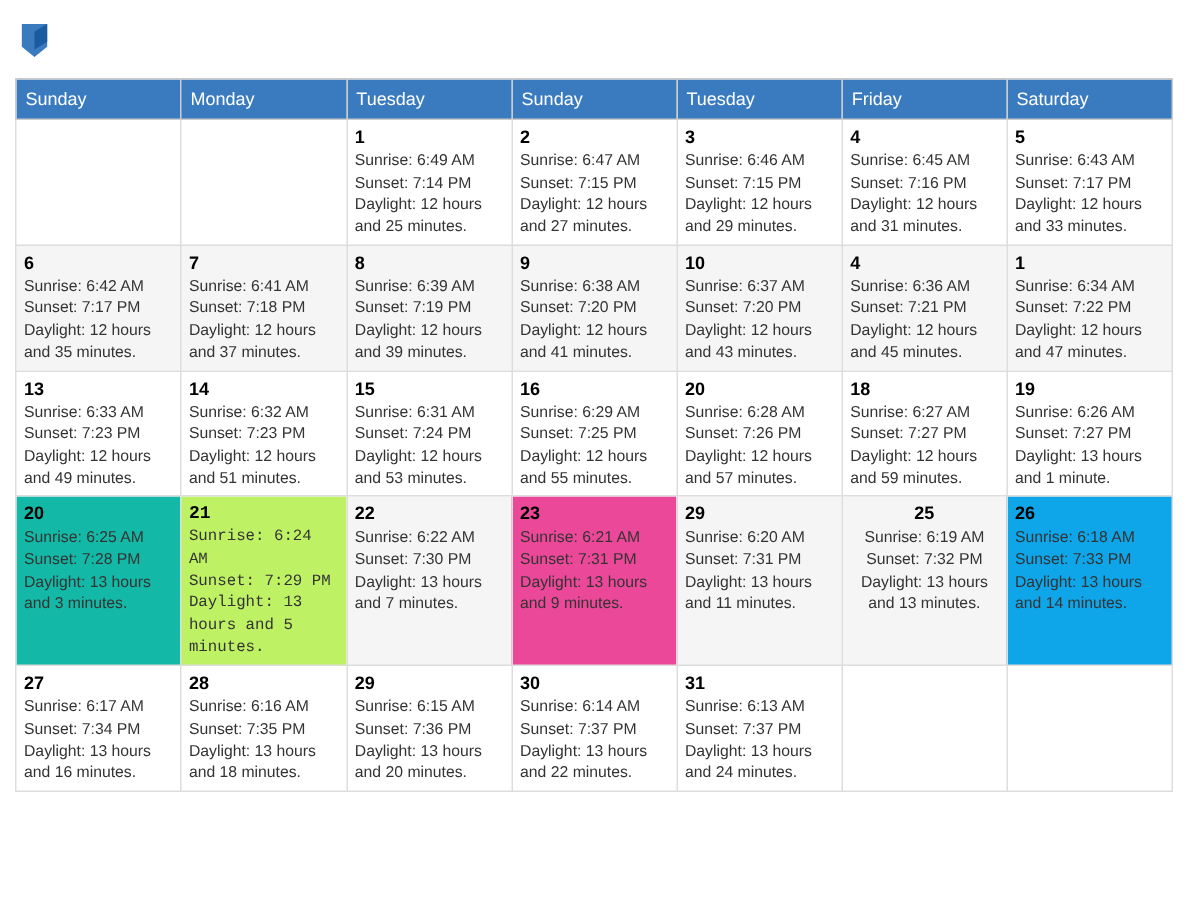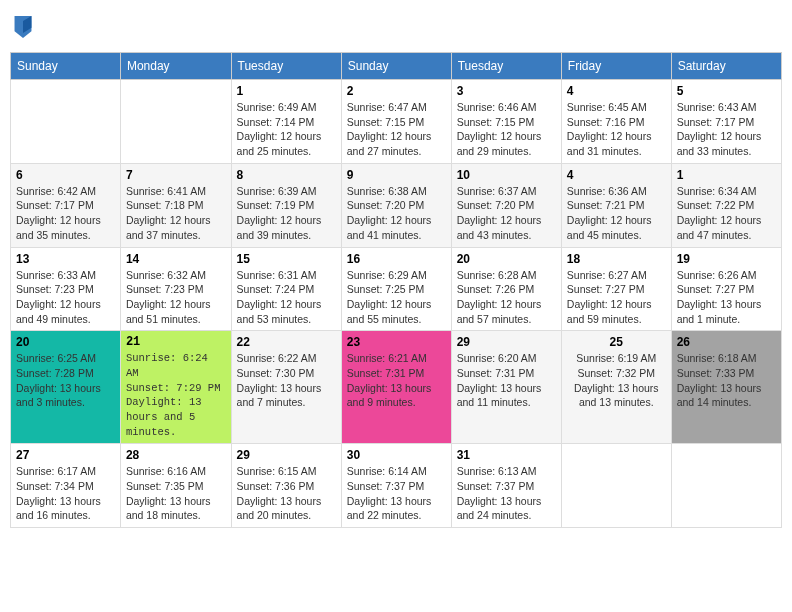--- a/index.html
+++ b/index.html
@@ -233,21 +233,21 @@
           <div class="day-info">Sunrise: 6:21 AM<br>Sunset: 7:31 PM<br>Daylight: 13 hours and 9 minutes.</div>
         </td>
         <td style="background: rgb(245, 245, 245);">
           <span class="day-number">29</span>
           <div class="day-info">Sunrise: 6:20 AM<br>Sunset: 7:31 PM<br>Daylight: 13 hours and 11 minutes.</div>
         </td>
         <td style="background: rgb(245, 245, 245); text-align: center;">
           <span class="day-number">25</span>
           <div class="day-info">Sunrise: 6:19 AM<br>Sunset: 7:32 PM<br>Daylight: 13 hours and 13 minutes.</div>
         </td>
-        <td style="background: #a3a3a3;">
+        <td style="background: #0ea5e9;">
           <span class="day-number">26</span>
           <div class="day-info">Sunrise: 6:18 AM<br>Sunset: 7:33 PM<br>Daylight: 13 hours and 14 minutes.</div>
         </td>
       </tr>
       <tr>
         <td>
           <span class="day-number">27</span>
           <div class="day-info">Sunrise: 6:17 AM<br>Sunset: 7:34 PM<br>Daylight: 13 hours and 16 minutes.</div>
         </td>
         <td>

